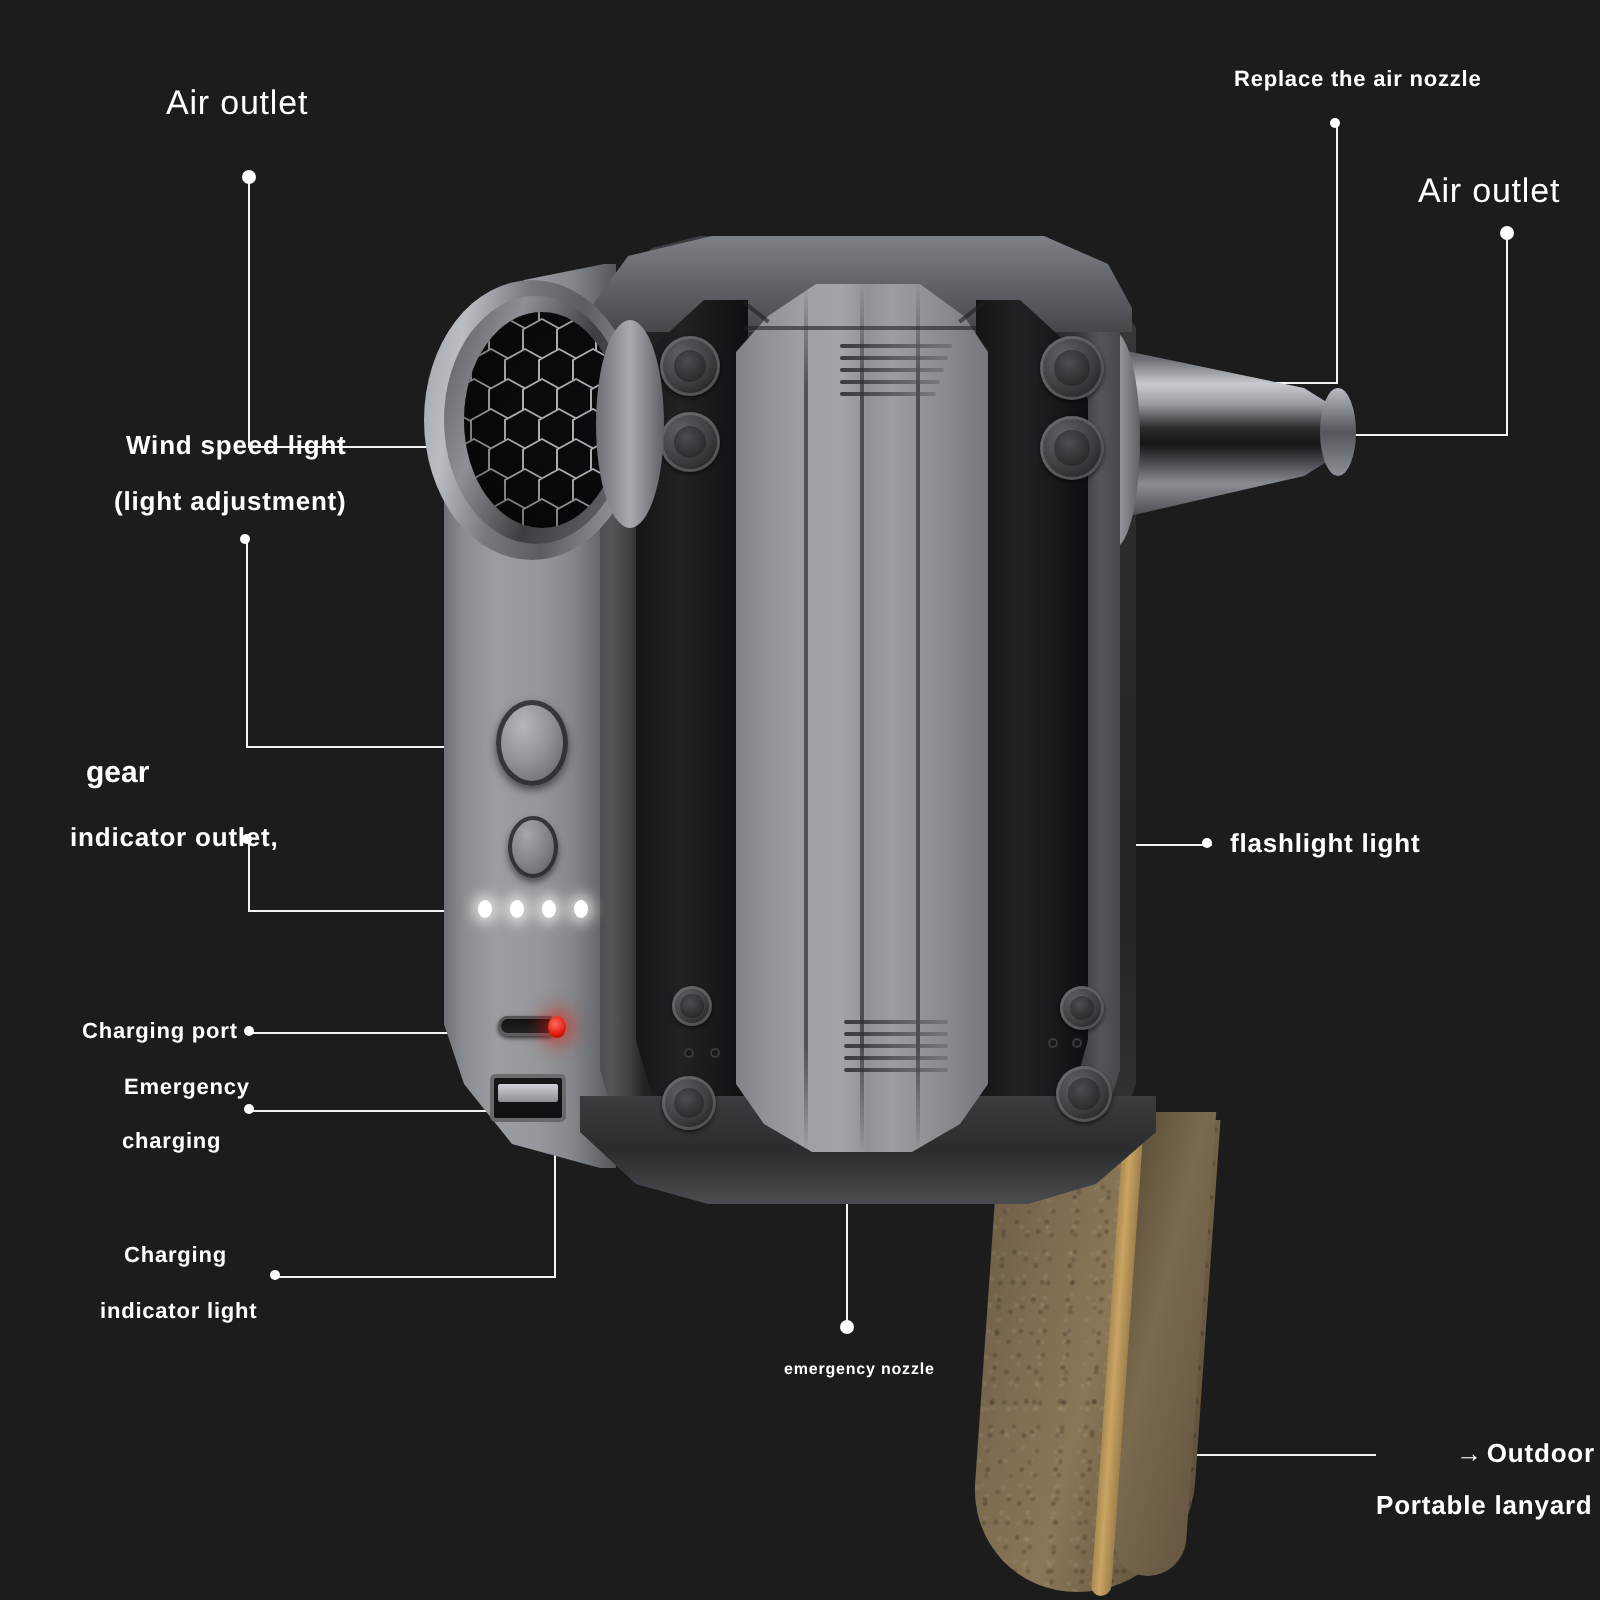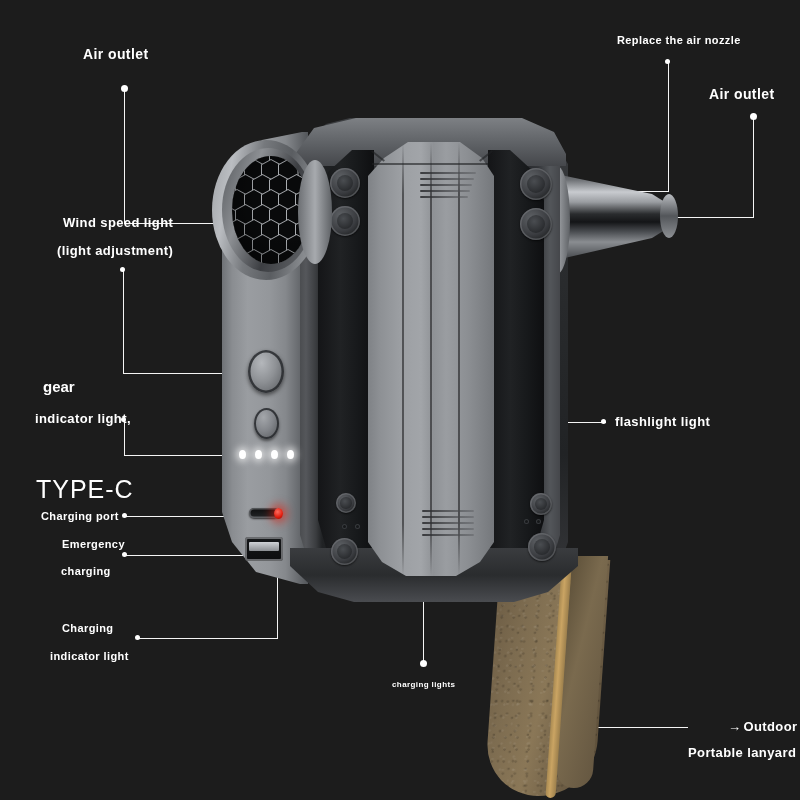--- a/index.html
+++ b/index.html
@@ -5,21 +5,21 @@
   html,body{margin:0;padding:0;background:#111;}
   #stage{
     position:relative;width:800px;height:800px;overflow:hidden;
     background:#1c1c1c;
     font-family:"Liberation Sans", sans-serif;
     color:#f2f2f2;
     -webkit-font-smoothing:antialiased;
   }
   
   .label{position:absolute;white-space:nowrap;color:#fff;letter-spacing:.4px;}
-  .lbl-lg{font-size:14px;font-weight:700;}
+  .lbl-lg{font-size:17px;font-weight:400;}
   .lbl-md{font-size:13px;font-weight:700;}
   .lbl-sm{font-size:11px;font-weight:700;}
   .lbl-xs{font-size:8px;font-weight:700;}
   .lbl-thin{font-size:25px;font-weight:400;letter-spacing:1px;}
   .lbl-thin2{font-size:15px;font-weight:700;letter-spacing:0px;}
 
   
   .lead{position:absolute;background:#f4f4f4;}
   .lead-h{height:1.4px;}
   .lead-v{width:1.4px;}
@@ -467,37 +467,36 @@
   <div class="dot" style="left:420px;top:660px;"></div>
 
   <div class="lead lead-h" style="left:583px;top:727px;width:105px;"></div>
 
   <div class="label lbl-lg" style="left:83px;top:62px;transform:translateY(-100%);">Air outlet</div>
 
   <div class="label lbl-md" style="left:63px;top:215px;">Wind speed light</div>
   <div class="label lbl-md" style="left:57px;top:243px;">(light adjustment)</div>
 
   <div class="label lbl-thin2" style="left:43px;top:378px;">gear</div>
-  <div class="label lbl-md" style="left:35px;top:411px;">indicator light,</div>
-
-  <div class="label lbl-thin" style="left:36px;top:475px;">TYPE-C</div>
+  <div class="label lbl-md" style="left:35px;top:411px;">indicator outlet,</div>
+
   <div class="label lbl-sm" style="left:41px;top:510px;">Charging port</div>
 
   <div class="label lbl-sm" style="left:62px;top:538px;">Emergency</div>
   <div class="label lbl-sm" style="left:61px;top:565px;">charging</div>
 
   <div class="label lbl-sm" style="left:62px;top:622px;">Charging</div>
   <div class="label lbl-sm" style="left:50px;top:650px;">indicator light</div>
 
   <div class="label lbl-md" style="left:617px;top:34px;font-size:11px;">Replace the air nozzle</div>
 
   <div class="label lbl-lg" style="left:709px;top:86px;">Air outlet</div>
 
   <div class="label lbl-md" style="left:615px;top:414px;">flashlight light</div>
 
-  <div class="label lbl-xs" style="left:392px;top:680px;">charging lights</div>
+  <div class="label lbl-xs" style="left:392px;top:680px;">emergency nozzle</div>
 
   <div class="label lbl-md" style="left:691px;top:719px;margin-left:37px;">
     <span class="arrow-glyph">→</span><span>Outdoor</span>
   </div>
   <div class="label lbl-md" style="left:688px;top:745px;">Portable lanyard</div>
 
 </div>
 
 </body></html>

